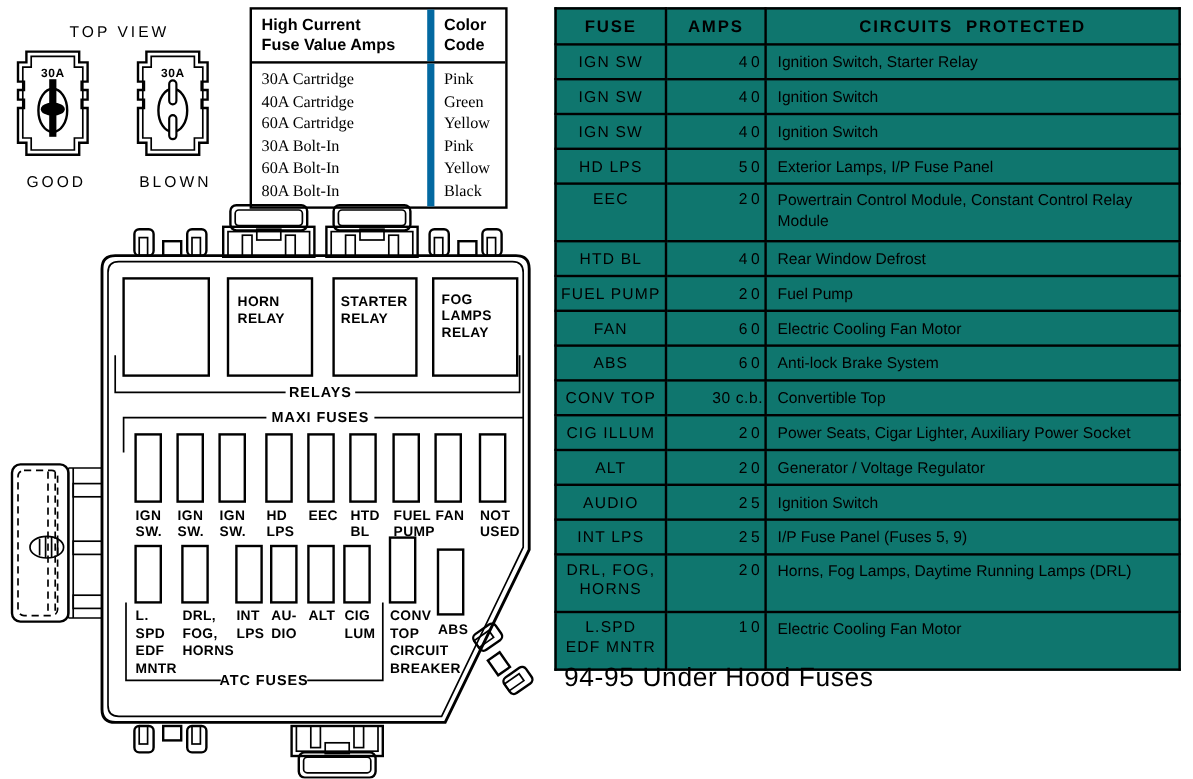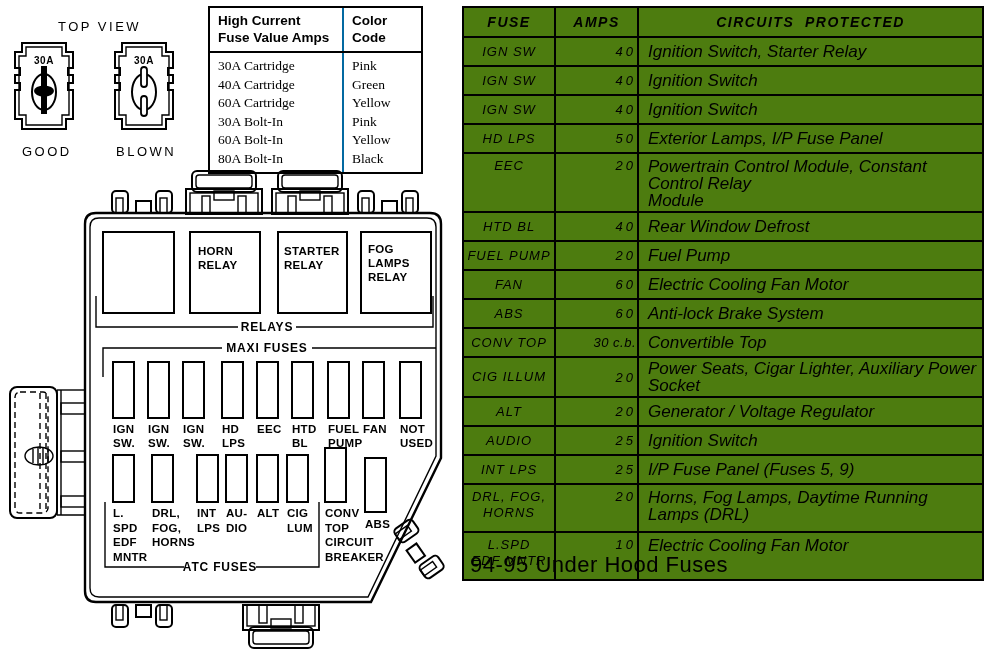--- a/index.html
+++ b/index.html
@@ -14,35 +14,35 @@
   .hol{fill:#fff;stroke:#000;stroke-width:1.8;}
   svg text{font:bold 11.5px "Liberation Sans",sans-serif;fill:#000;stroke:none;letter-spacing:.3px;}
   svg text.cap{font:13px "Liberation Sans",sans-serif;letter-spacing:2.5px;}
   svg text.sm{font:bold 10px "Liberation Sans",sans-serif;text-anchor:middle;letter-spacing:.5px;}
   svg text.brk{font:bold 12px "Liberation Sans",sans-serif;text-anchor:middle;letter-spacing:.8px;}
 
   
   .legend{position:absolute;left:208px;top:6px;width:211px;border:2px solid #000;background:#fff;}
   .legend .hrow{display:flex;border-bottom:2px solid #000;}
   .legend .hcell{padding:4px 8px 5px 8px;font-weight:bold;font-size:13.5px;line-height:17px;white-space:pre-line;}
-  .legend .c1{width:132px;box-sizing:border-box;}
-  .legend .c2{flex:1;border-left:2px solid #0369a1;}
+  .legend .c1{width:146px;box-sizing:border-box;}
+  .legend .c2{flex:1;border-left:6px solid #0369a1;}
   .legend .brow{display:flex;font-family:Liberation Serif, serif;}
   .legend .bcol{padding:4px 8px;font-size:13.5px;line-height:18.5px;}
   .legend .bcol div{height:18.5px;}
 
   
-  .ftable{position:absolute;left:462px;top:6px;width:520px;border-collapse:collapse;table-layout:fixed;background:#4d7c0f;font-style:italic;}
+  .ftable{position:absolute;left:462px;top:6px;width:520px;border-collapse:collapse;table-layout:fixed;background:#0f766e;}
   .ftable th,.ftable td{border:2px solid #000;font-family:"Liberation Sans",sans-serif;}
   .ftable th{height:26px;font-size:14px;font-weight:bold;letter-spacing:1.5px;white-space:pre;text-align:center;}
   .ftable td{height:23px;vertical-align:middle;}
   .ftable .c-fuse{text-align:center;font-size:13px;letter-spacing:1px;white-space:pre-line;line-height:16px;margin-left:16px;}
   .ftable .c-amps{text-align:right;font-size:13px;letter-spacing:3px;}
   .ftable .c-amps.ls0{letter-spacing:.5px;}
-  .ftable .c-circ{font-size:17px;padding:2px 4px 2px 9px;white-space:pre-line;line-height:17px;}
+  .ftable .c-circ{font-size:13px;padding:2px 4px 2px 9px;white-space:pre-line;line-height:17px;}
   .ftable tr.tall td{height:40px;vertical-align:top;padding-top:4px;}
 
   .caption{position:absolute;left:470px;top:552px;font-family:Liberation Sans, sans-serif;
            font-size:22px;letter-spacing:.5px;}
 </style>
 </head>
 <body>
 
 <div id="screen">
 

